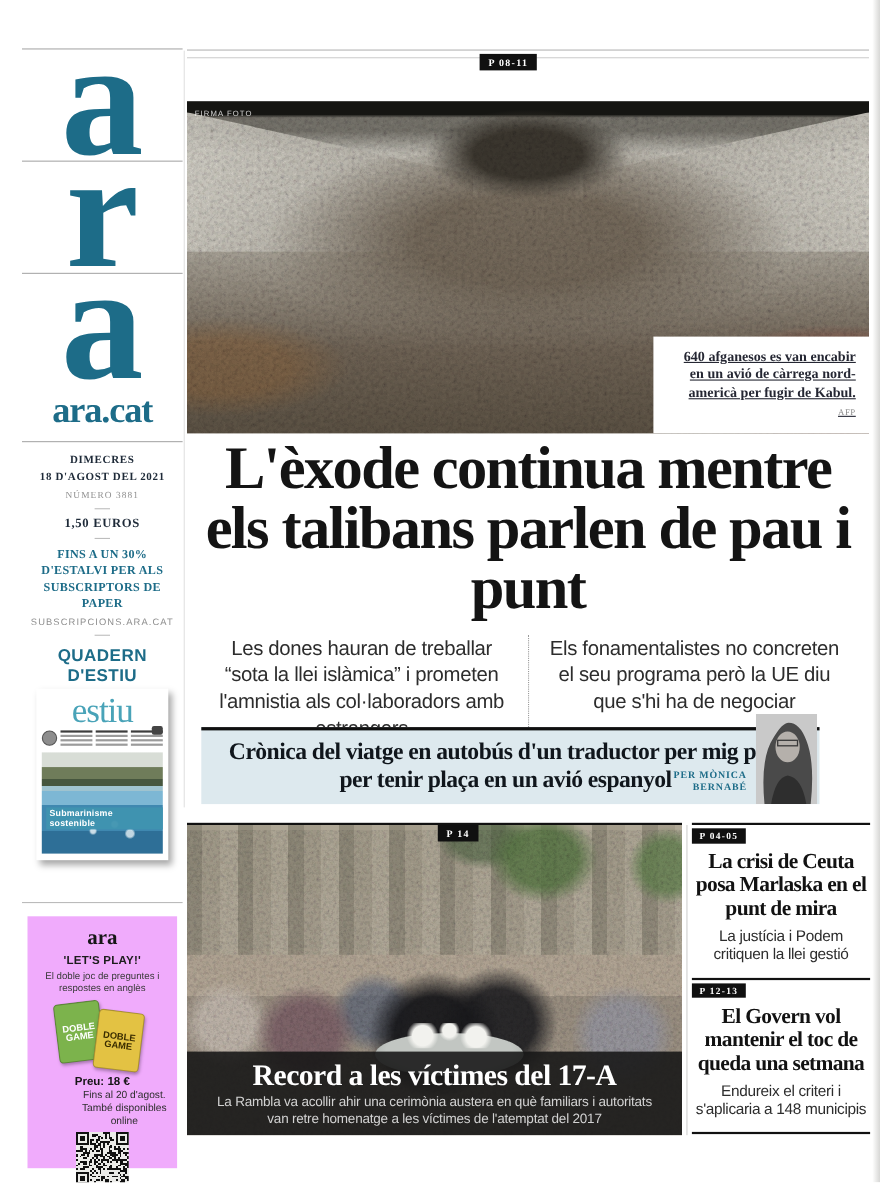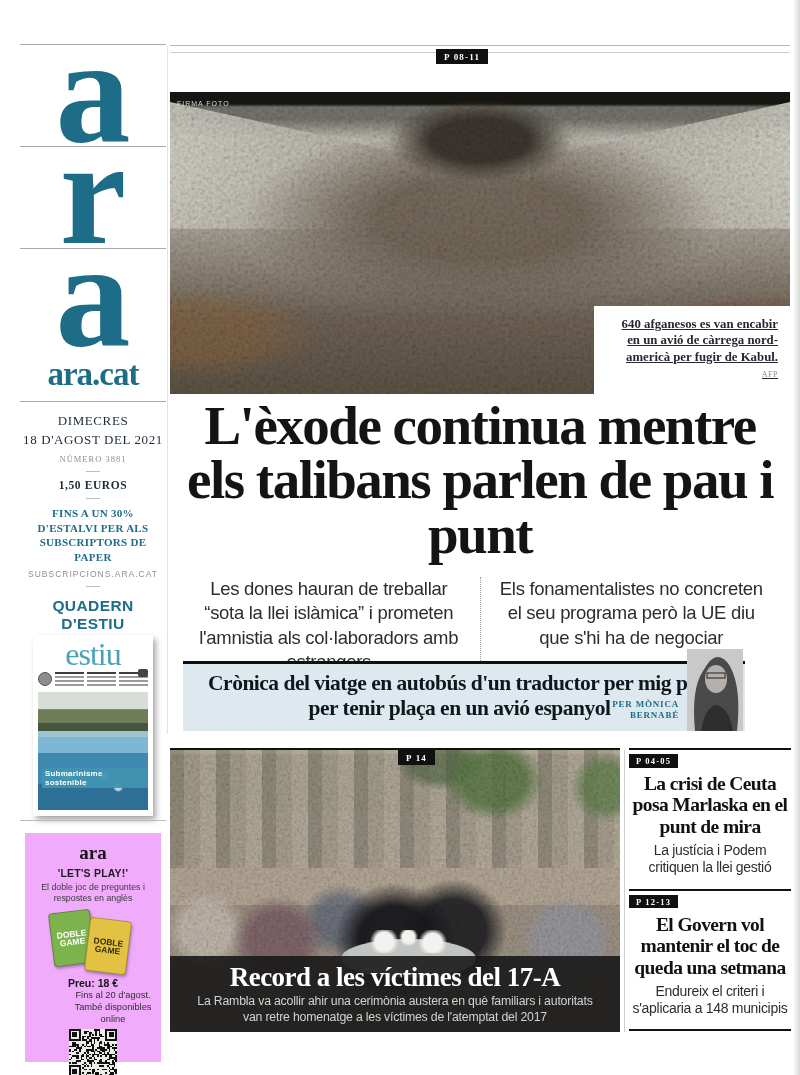--- a/index.html
+++ b/index.html
@@ -12,22 +12,22 @@
   
   .leftcol { position:absolute; left:20px; top:44px; width:146px; }
   .lc-rule { border-top:1px solid #a9a9a9; }
   .logo-letter { height:101px; display:flex; align-items:center; justify-content:center;
     font-family:"Liberation Serif", serif; font-weight:bold; color:#1d6c88;
     font-size:150px; line-height:0; overflow:visible; }
   .logo-letter span { position:relative; top:-6px; }
   .logo-site { text-align:center; font-family:"Liberation Serif", serif; font-weight:bold;
     color:#1d6c88; font-size:33px; letter-spacing:-1px; padding:6px 0 8px; }
   .mast { text-align:center; padding-top:10px; }
-  .mast-day, .mast-date { font-family:"Liberation Serif", serif; font-weight:normal;
-    color:#1e2a38; font-size:13px; letter-spacing:.6px; line-height:1.45;text-align:center; }
+  .mast-day, .mast-date { font-family:"Liberation Serif", serif; font-weight:bold;
+    color:#1e2a38; font-size:10px; letter-spacing:.6px; line-height:1.45;text-align:center; }
   .mast-issue { color:#8f8f8f; font-family:"Liberation Serif", serif; font-size:8.5px;
     letter-spacing:1px; margin-top:4px; }
   .tiny-div { width:14px; border-top:1px solid #bdbdbd; margin:7px auto; }
   .mast-price { font-family:"Liberation Serif", serif; font-weight:bold; color:#1e2a38;
     font-size:11.5px; letter-spacing:.6px; }
   .mast-promo { font-family:"Liberation Serif", serif; font-weight:bold; color:#1d6c88;
     font-size:11px; line-height:1.35; letter-spacing:.3px; padding:0 2px; }
   .mast-promo-sub { color:#8f8f8f; font-family:Liberation Sans, sans-serif; font-size:8.5px;
     letter-spacing:1px; margin-top:4px; }
   .mast-suppl { color:#1d6c88; font-weight:bold; font-size:15.5px; letter-spacing:.4px;
@@ -37,21 +37,21 @@
   .cover { position:relative; width:120px; margin:2px auto 0; background:#fff;
     box-shadow:3px 4px 6px rgba(0,0,0,.35); padding:5px 5px 6px; }
   .cover-title { font-family:"Liberation Serif", serif; color:#49a3b8; font-size:32px;
     text-align:center; line-height:.9; letter-spacing:-1px; }
   .cover-logo { position:absolute; right:5px; top:34px; width:10px; height:8px; background:#444; border-radius:2px; }
   .cover-bar-row { display:flex; gap:3px; margin-top:4px; align-items:flex-start; }
   .cover-circ { width:14px; height:14px; border-radius:50%; background:#8d8d8d; flex:0 0 auto; border:1px solid #555; }
   .cover-bars { flex:1; }
   .cover-bars i { display:block; height:2px; background:#9b9b9b; margin-bottom:2px; }
   .cover-bars i.h { background:#3d3d3d; }
-  .cover-photo { position:relative; margin-top:4px; height:118px;
+  .cover-photo { position:relative; margin-top:4px; height:92px;
     background:linear-gradient(#d8ddd6 0 14%, #6f7c5a 15% 26%, #46563e 26% 33%,
       #9fc3cf 33% 38%, #7db7d4 38% 52%, #3f88b0 52% 78%, #2e6f97 78% 100%); }
   .cover-photo .fish { position:absolute; left:18%; top:62%; width:64%; height:26%;
     background:
       radial-gradient(circle at 12% 30%, rgba(230,240,245,.9) 0 6%, transparent 9%),
       radial-gradient(circle at 38% 60%, rgba(230,240,245,.85) 0 5%, transparent 8%),
       radial-gradient(circle at 66% 35%, rgba(230,240,245,.85) 0 5%, transparent 8%),
       radial-gradient(circle at 86% 70%, rgba(230,240,245,.8) 0 5%, transparent 8%); }
   .cover-head { position:absolute; left:4px; bottom:22px; color:#fff; font-size:8px;
     font-weight:bold; background:rgba(63,147,176,.95); padding:1px 3px; letter-spacing:.2px; }

